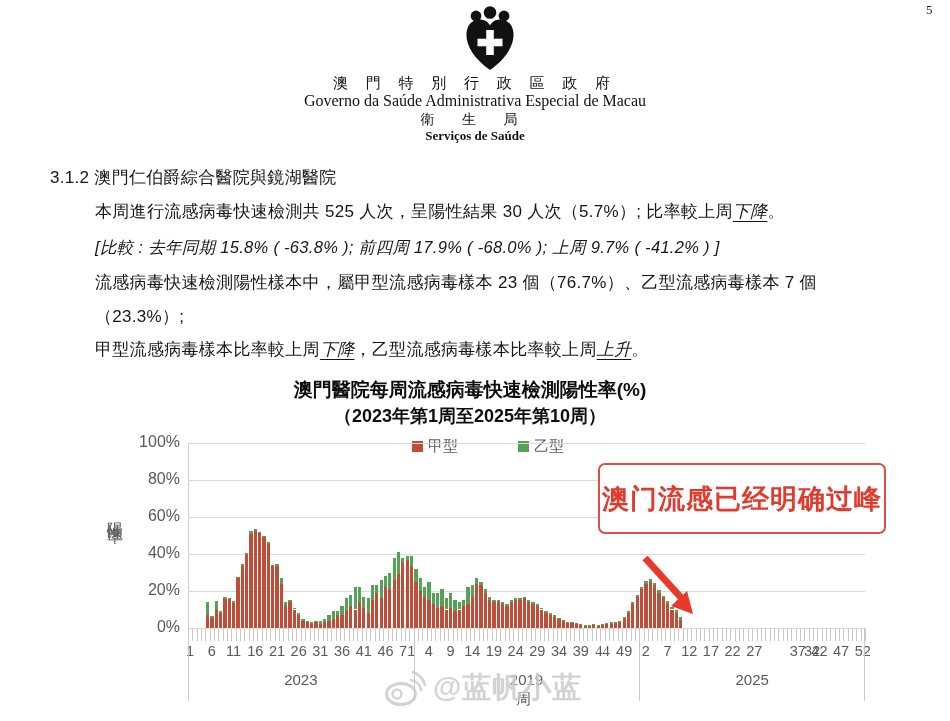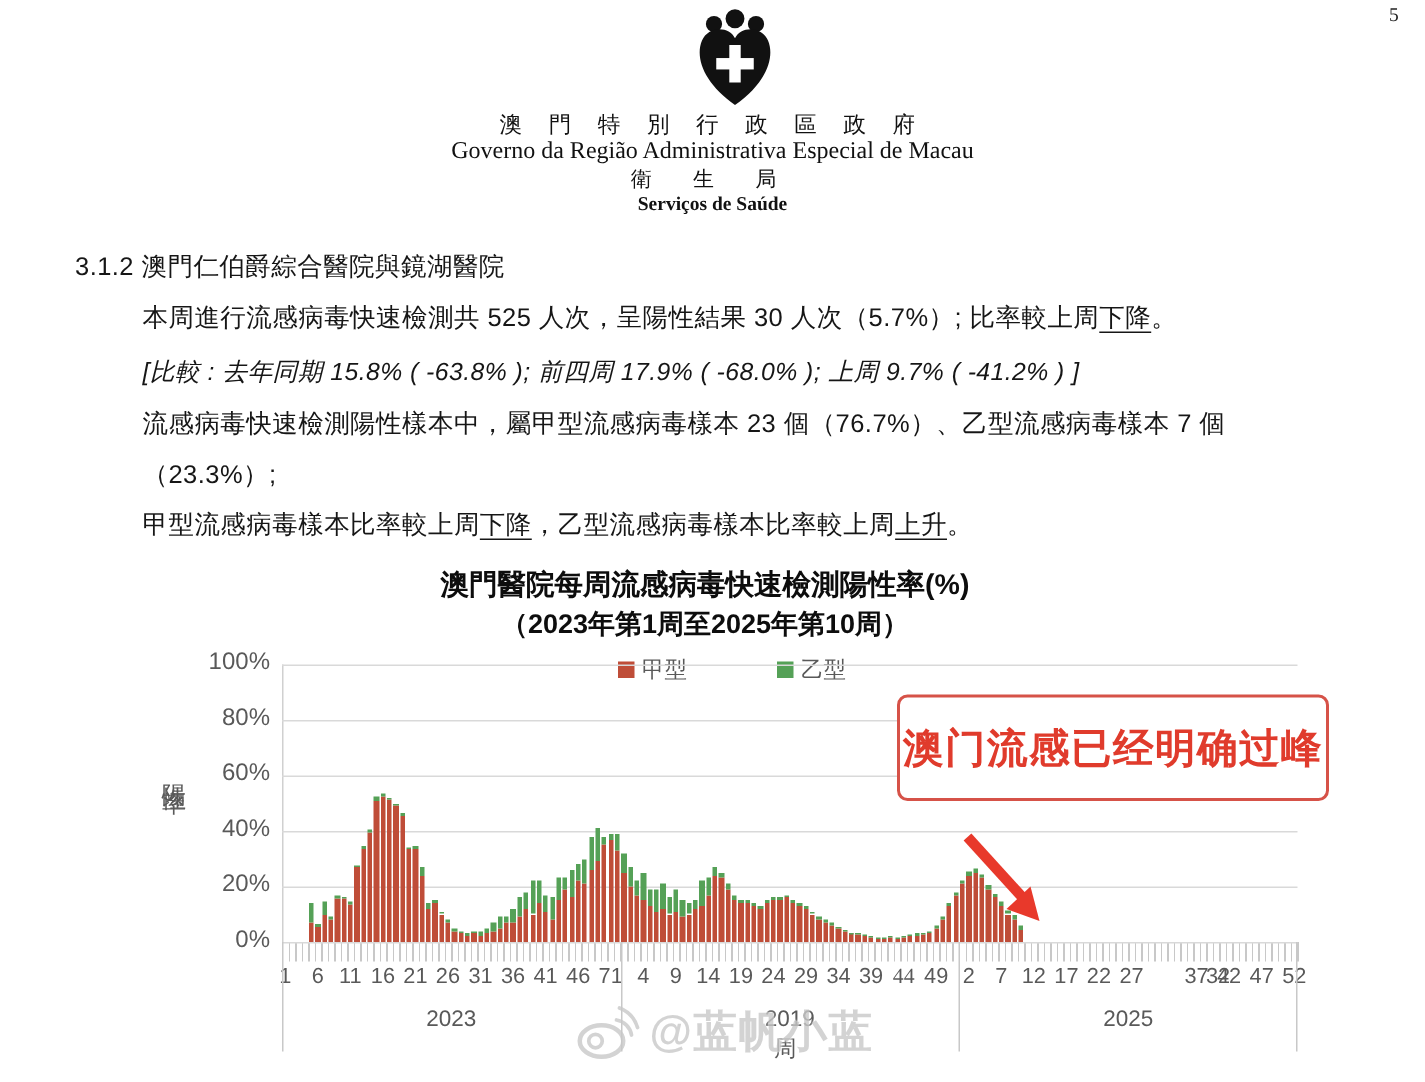--- a/index.html
+++ b/index.html
@@ -16,21 +16,21 @@
   #dept-zh{top:111px;font-size:14px;letter-spacing:12px;}
   #dept-pt{top:128px;font-size:13px;font-weight:bold;}
   
   .doc-text{font-size:17px;color:#161616;letter-spacing:0.3px;}
   #section-heading{top:166px;left:50px;}
   #para1{top:200px;left:95px;width:830px;}
   #para2{top:237px;left:95px;width:830px;font-style:italic;font-size:16.5px;}
   #para3a{top:271px;left:95px;width:840px;}
   #para3b{top:305px;left:95px;width:830px;}
   #para4{top:338px;left:95px;width:830px;}
-  .u{text-decoration:underline;text-underline-offset:4px;}
+  .u{text-decoration:underline;text-underline-offset:4px;font-style:italic;}
   
   #chart-title{top:377px;left:0;width:940px;text-align:center;font-size:19px;font-weight:bold;color:#0d0d0d;}
   #chart-subtitle{top:404px;left:0;width:940px;text-align:center;font-size:18px;font-weight:bold;color:#0d0d0d;}
   #legend{top:437px;left:412px;display:flex;gap:60px;align-items:center;}
   .legend-item{display:flex;align-items:center;gap:5px;font-size:15px;color:#595959;}
   .legend-swatch{width:11px;height:11px;display:inline-block;}
   #y-axis-title{top:510px;left:104px;writing-mode:vertical-rl;text-orientation:upright;
      font-size:16px;color:#595959;letter-spacing:2px;}
   
   #plot{left:188px;top:443px;width:677px;height:185px;}
@@ -64,21 +64,21 @@
     <circle cx="16" cy="10" r="5.4" fill="#111"></circle>
     <circle cx="30" cy="6.5" r="6.3" fill="#111"></circle>
     <circle cx="44" cy="10" r="5.4" fill="#111"></circle>
     <path d="M30,64 C10,50 3,33 8,21 C12,11.5 26,11 30,19.5 C34,11 48,11.5 52,21 C57,33 50,50 30,64 Z" fill="#111"></path>
     <rect x="26.2" y="24" width="7.6" height="25" fill="#fff"></rect>
     <rect x="17.5" y="32.7" width="25" height="7.6" fill="#fff"></rect>
   </svg>
 </div>
 
 <div class="abs gov-line" id="gov-title-zh">澳 門 特 別 行 政 區 政 府</div>
-<div class="abs gov-line" id="gov-title-pt">Governo da Região Administrativa Especial de Macau</div>
+<div class="abs gov-line" id="gov-title-pt">Governo da Saúde Administrativa Especial de Macau</div>
 <div class="abs gov-line" id="dept-zh">衛 生 局</div>
 <div class="abs gov-line" id="dept-pt">Serviços de Saúde</div>
 
 <div class="abs doc-text" id="section-heading">3.1.2 澳門仁伯爵綜合醫院與鏡湖醫院</div>
 
 <div class="abs doc-text" id="para1"><span>本周進行流感病毒快速檢測共 525 人次，呈陽性結果 30 人次（5.7%）; 比率較上周</span><span class="u">下降</span><span>。</span></div>
 
 <div class="abs doc-text" id="para2">[比較 : 去年同期 15.8% ( -63.8% ); 前四周 17.9% ( -68.0% ); 上周 9.7% ( -41.2% ) ]</div>
 
 <div class="abs doc-text" id="para3a">流感病毒快速檢測陽性樣本中，屬甲型流感病毒樣本 23 個（76.7%）、乙型流感病毒樣本 7 個</div>

